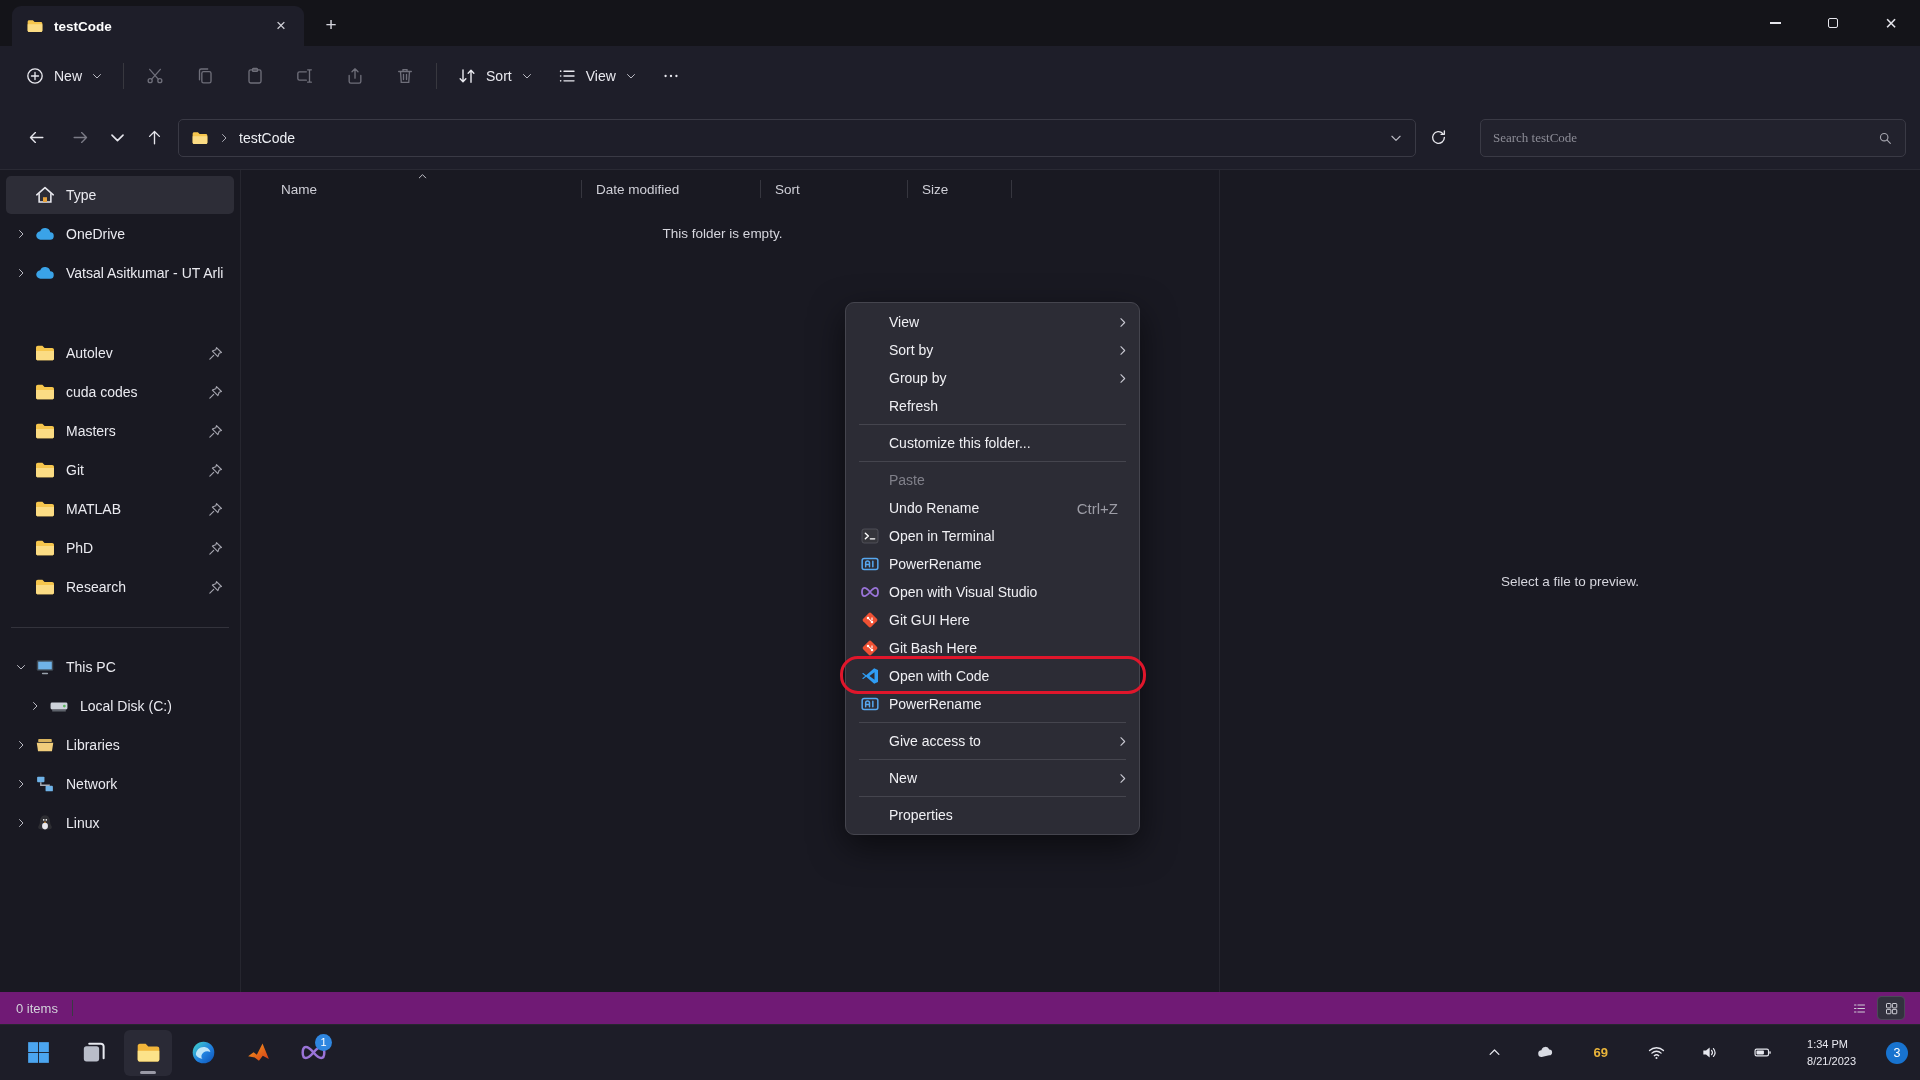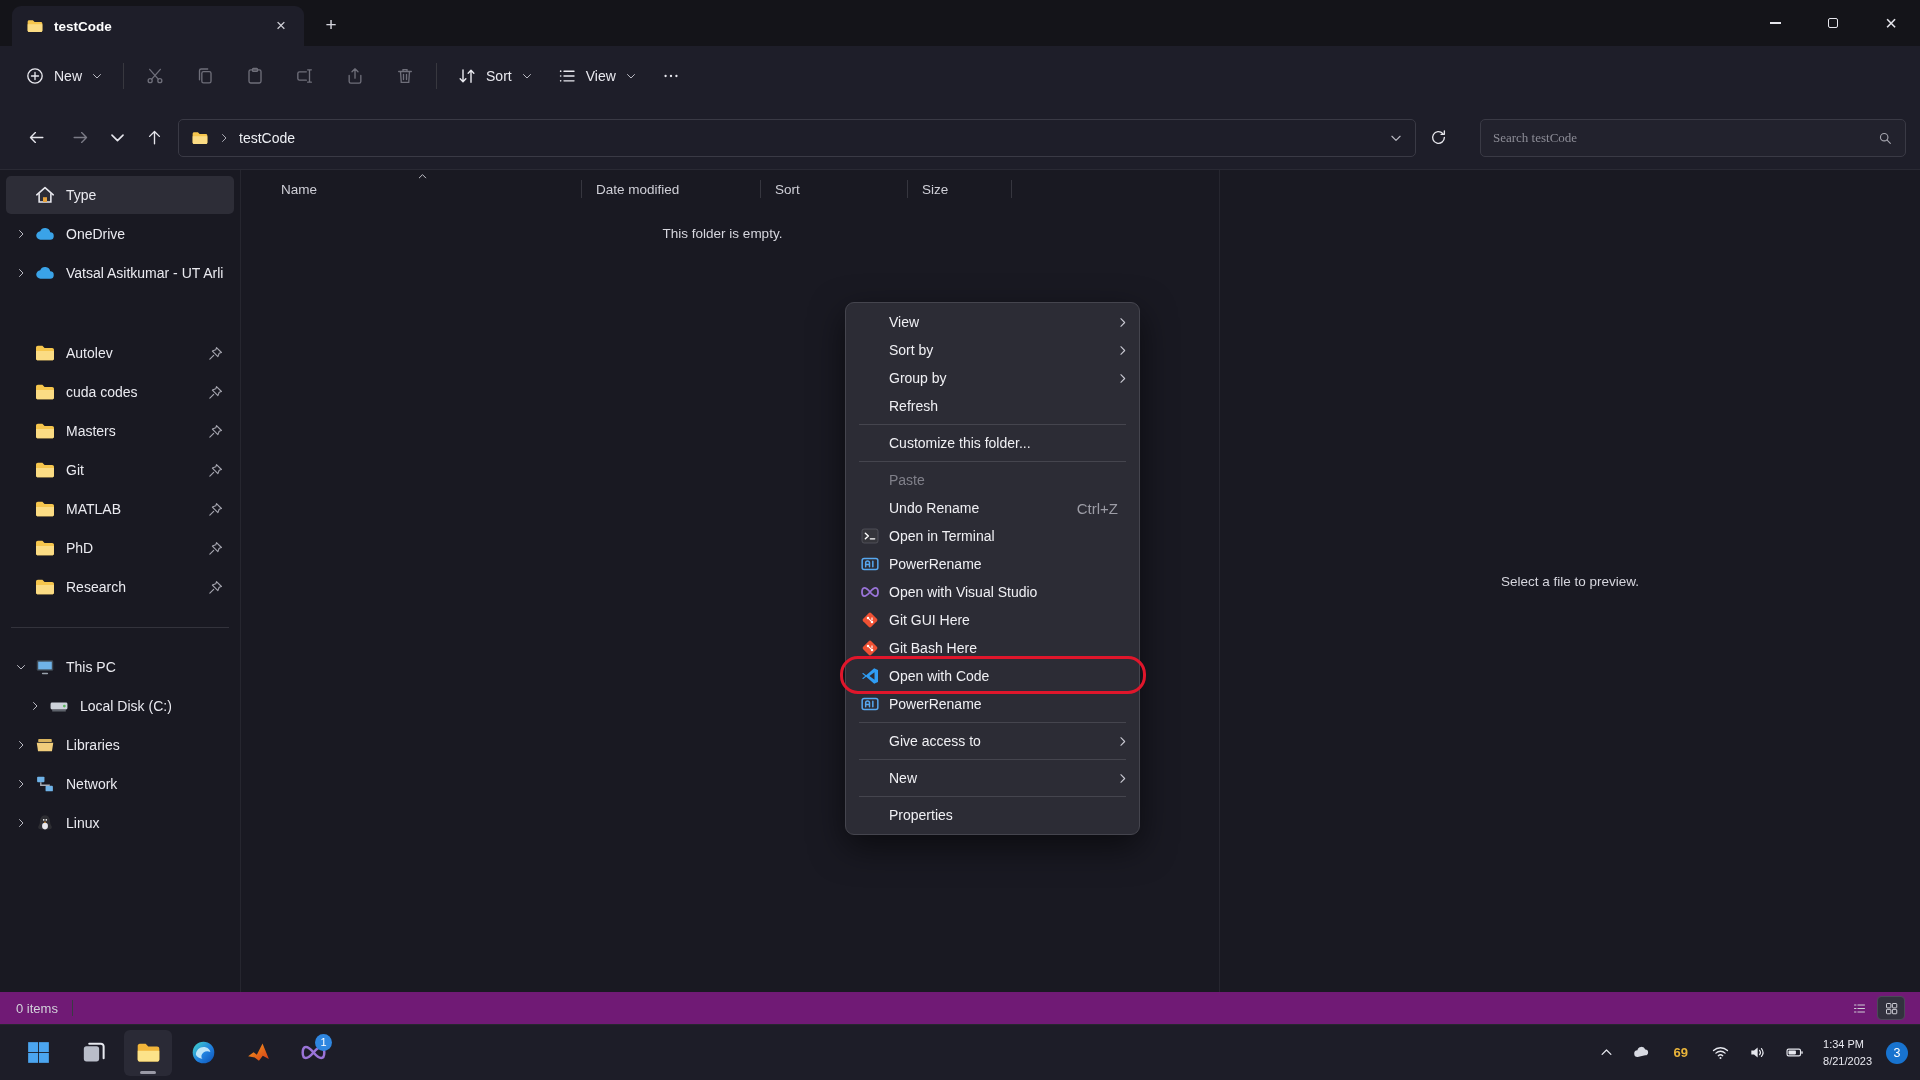--- a/index.html
+++ b/index.html
@@ -110,21 +110,21 @@
   
   #taskbar{position:absolute;left:0;top:1024px;width:100%;height:56px;background:#1d1d28;border-top:1px solid #26262f;
     display:flex;align-items:center;padding:0 8px 0 14px}
   #tb-apps{display:flex;align-items:center;gap:7px}
   .app-btn{position:relative;width:48px;height:46px;border-radius:6px;display:flex;align-items:center;justify-content:center}
   .app-btn.active{background:#2a2a36}
   .app-btn.active::after{content:'';position:absolute;bottom:2px;left:50%;transform:translateX(-50%);width:16px;height:3px;border-radius:2px;background:#9a9aa6}
   .app-icon{width:27px;height:27px}
   .app-badge{position:absolute;top:4px;right:5px;min-width:17px;height:17px;border-radius:9px;background:#2f86e0;
     color:#fff;font-size:11px;display:flex;align-items:center;justify-content:center;padding:0 3px}
-  #tray{margin-left:auto;display:flex;align-items:center;gap:4px;padding-right:4px}
+  #tray{margin-left:auto;display:flex;align-items:center;gap:20px;padding-right:4px}
   .tray-btn{height:40px;display:flex;align-items:center;justify-content:center;padding:0 7px;border-radius:5px;color:#e6e7ee}
   .tray-icon{width:19px;height:19px}
   .tray-icon.small{width:15px;height:15px}
   #tray-indicator{color:#e9b43a;font-size:13px;font-weight:700;padding:0 5px}
   #clock{display:flex;flex-direction:column;align-items:flex-start;justify-content:center;font-size:11px;line-height:17px;color:#e9e9f0;padding:0 8px}
   #notif-badge{width:22px;height:22px;border-radius:50%;background:#1873cf;color:#fff;font-size:12.5px;
     display:flex;align-items:center;justify-content:center;margin-left:2px}
 </style>
 </head>
 <body>

